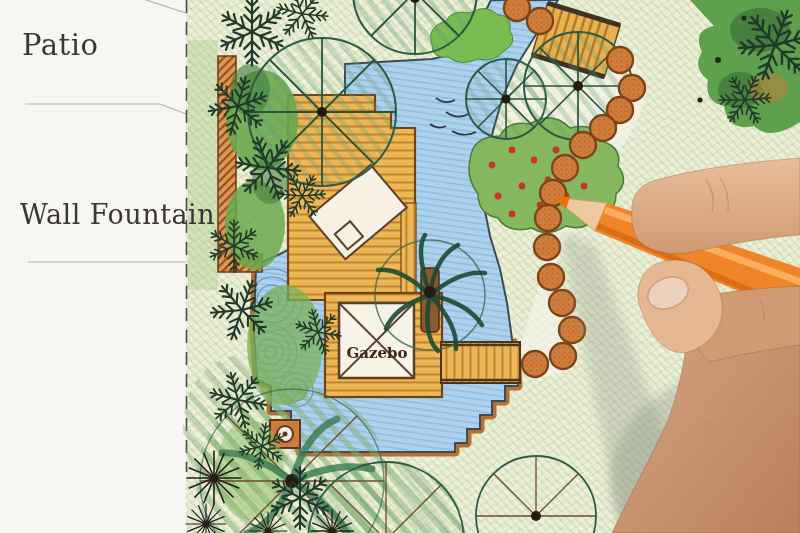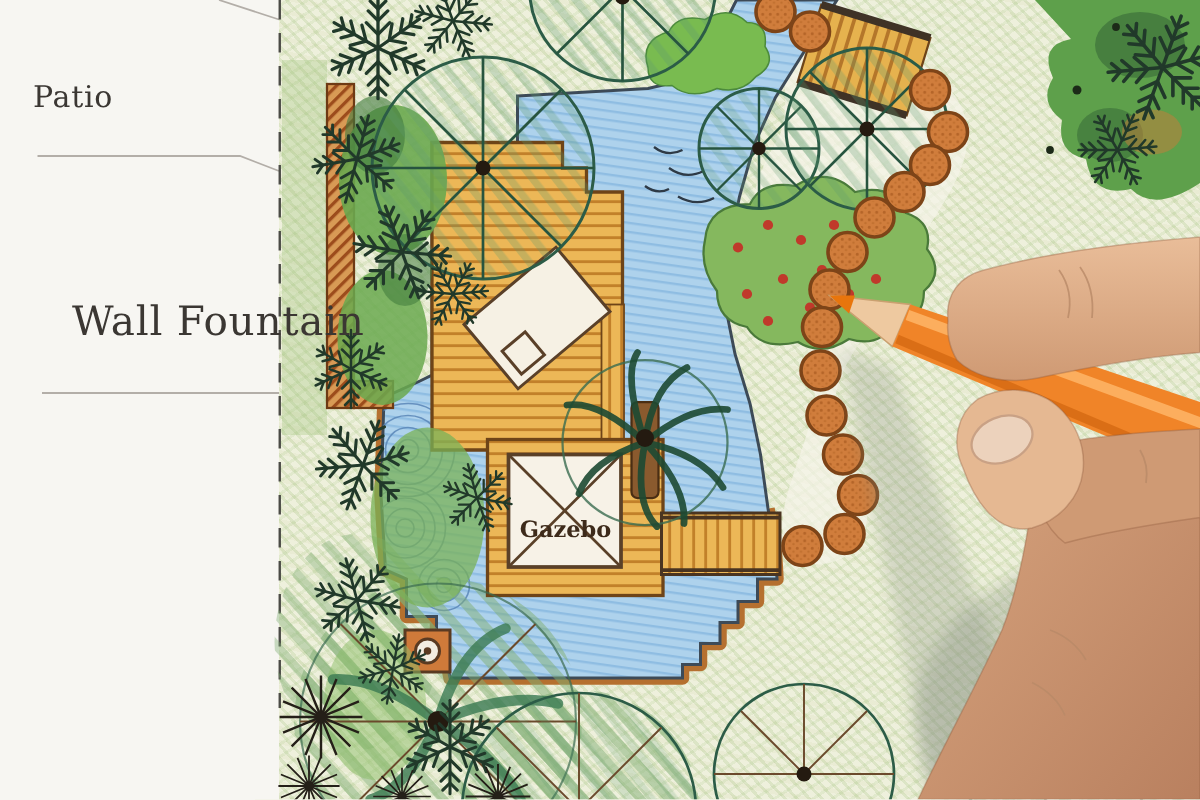--- a/index.html
+++ b/index.html
@@ -7,22 +7,22 @@
        font-family:"DejaVu Serif", serif;}
   .stage{position:relative;width:800px;height:533px;background:#f7f6f2;}
   .plan-texture{position:absolute;left:186px;top:0;width:614px;height:533px;
     background-color:#eef0dc;
     background-image:
       repeating-linear-gradient(47deg, rgba(148,184,108,.20) 0 2px, rgba(0,0,0,0) 2px 6px),
       repeating-linear-gradient(-33deg, rgba(160,196,124,.16) 0 2px, rgba(0,0,0,0) 2px 7px),
       repeating-linear-gradient(12deg, rgba(228,230,202,.45) 0 3px, rgba(0,0,0,0) 3px 9px);}
   svg.scene{position:absolute;left:0;top:0;}
   .margin-label{position:absolute;color:#3b3733;letter-spacing:.5px;}
-  .label-patio{left:22px;top:52px;font-size:20px;}
-  .label-wall-fountain{left:20px;top:199px;font-size:27px;margin-left:28px;}
+  .label-patio{left:22px;top:28px;font-size:29px;}
+  .label-wall-fountain{left:20px;top:199px;font-size:27px;}
 </style>
 </head>
 <body>
 
 <div class="stage">
   <div class="plan-texture"></div>
 
   <svg class="scene" width="800" height="533" viewBox="0 0 800 533">
     <defs>
       <pattern id="plankH" width="8" height="8" patternUnits="userSpaceOnUse">

